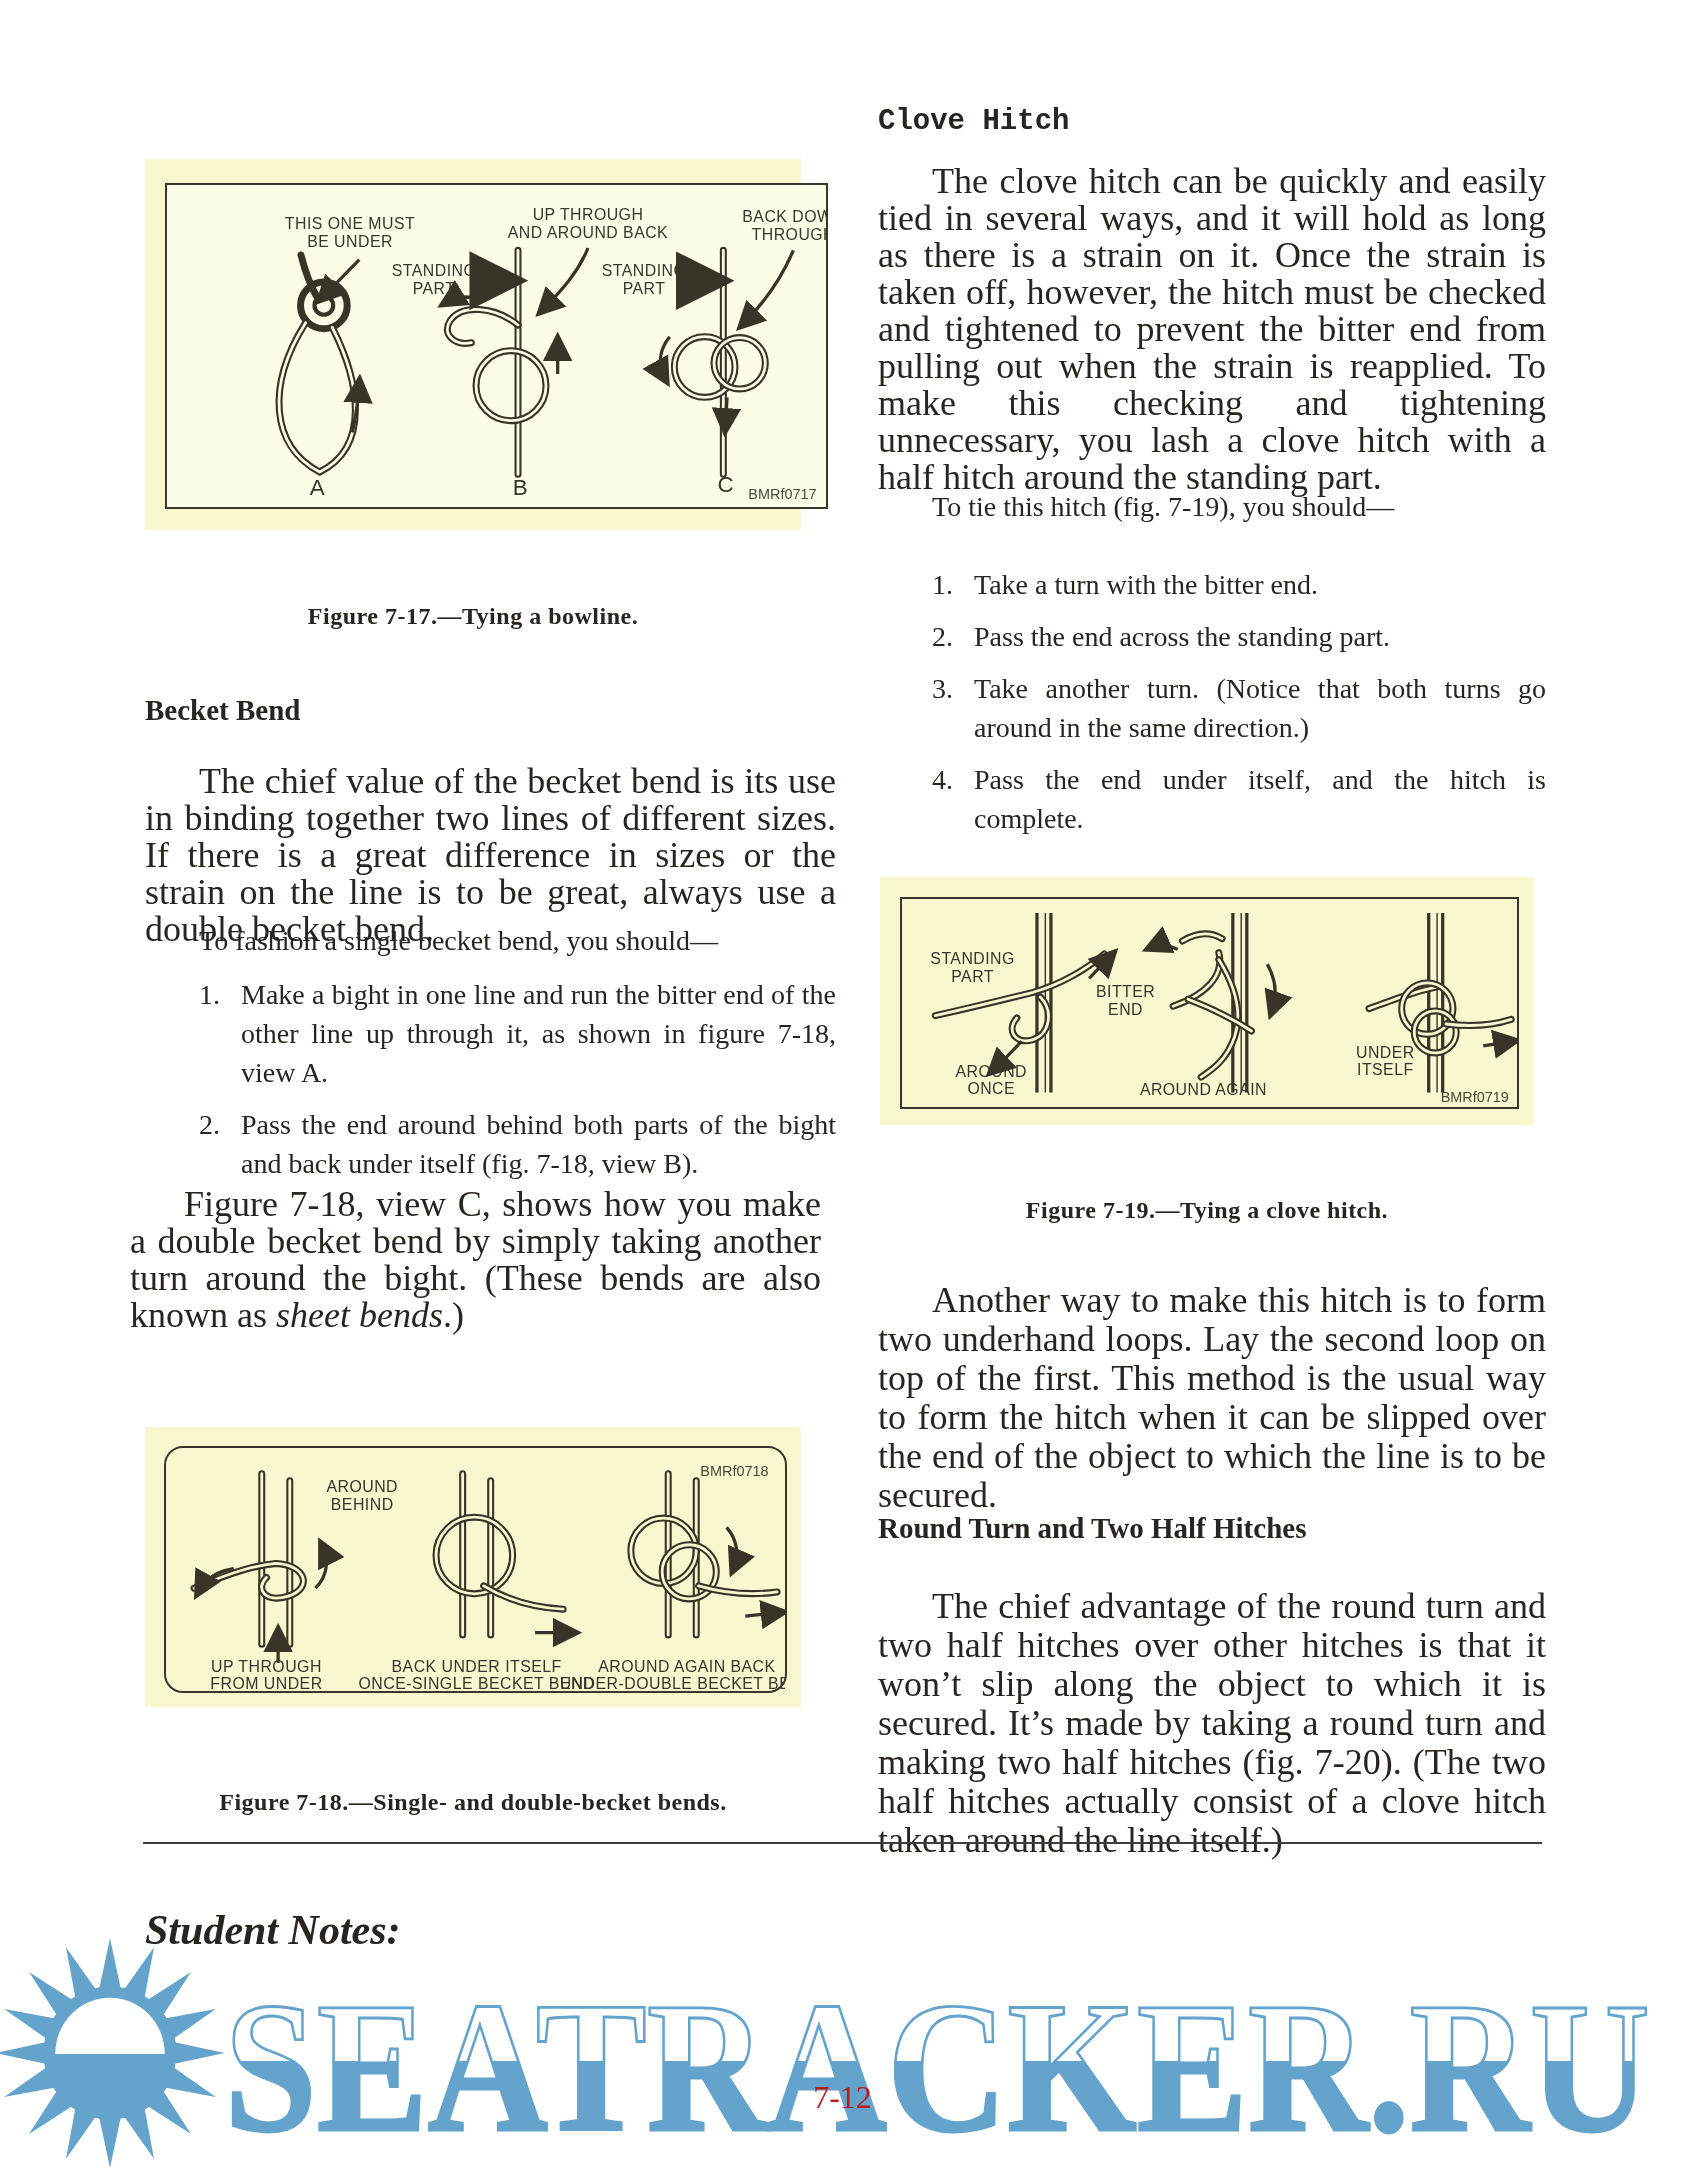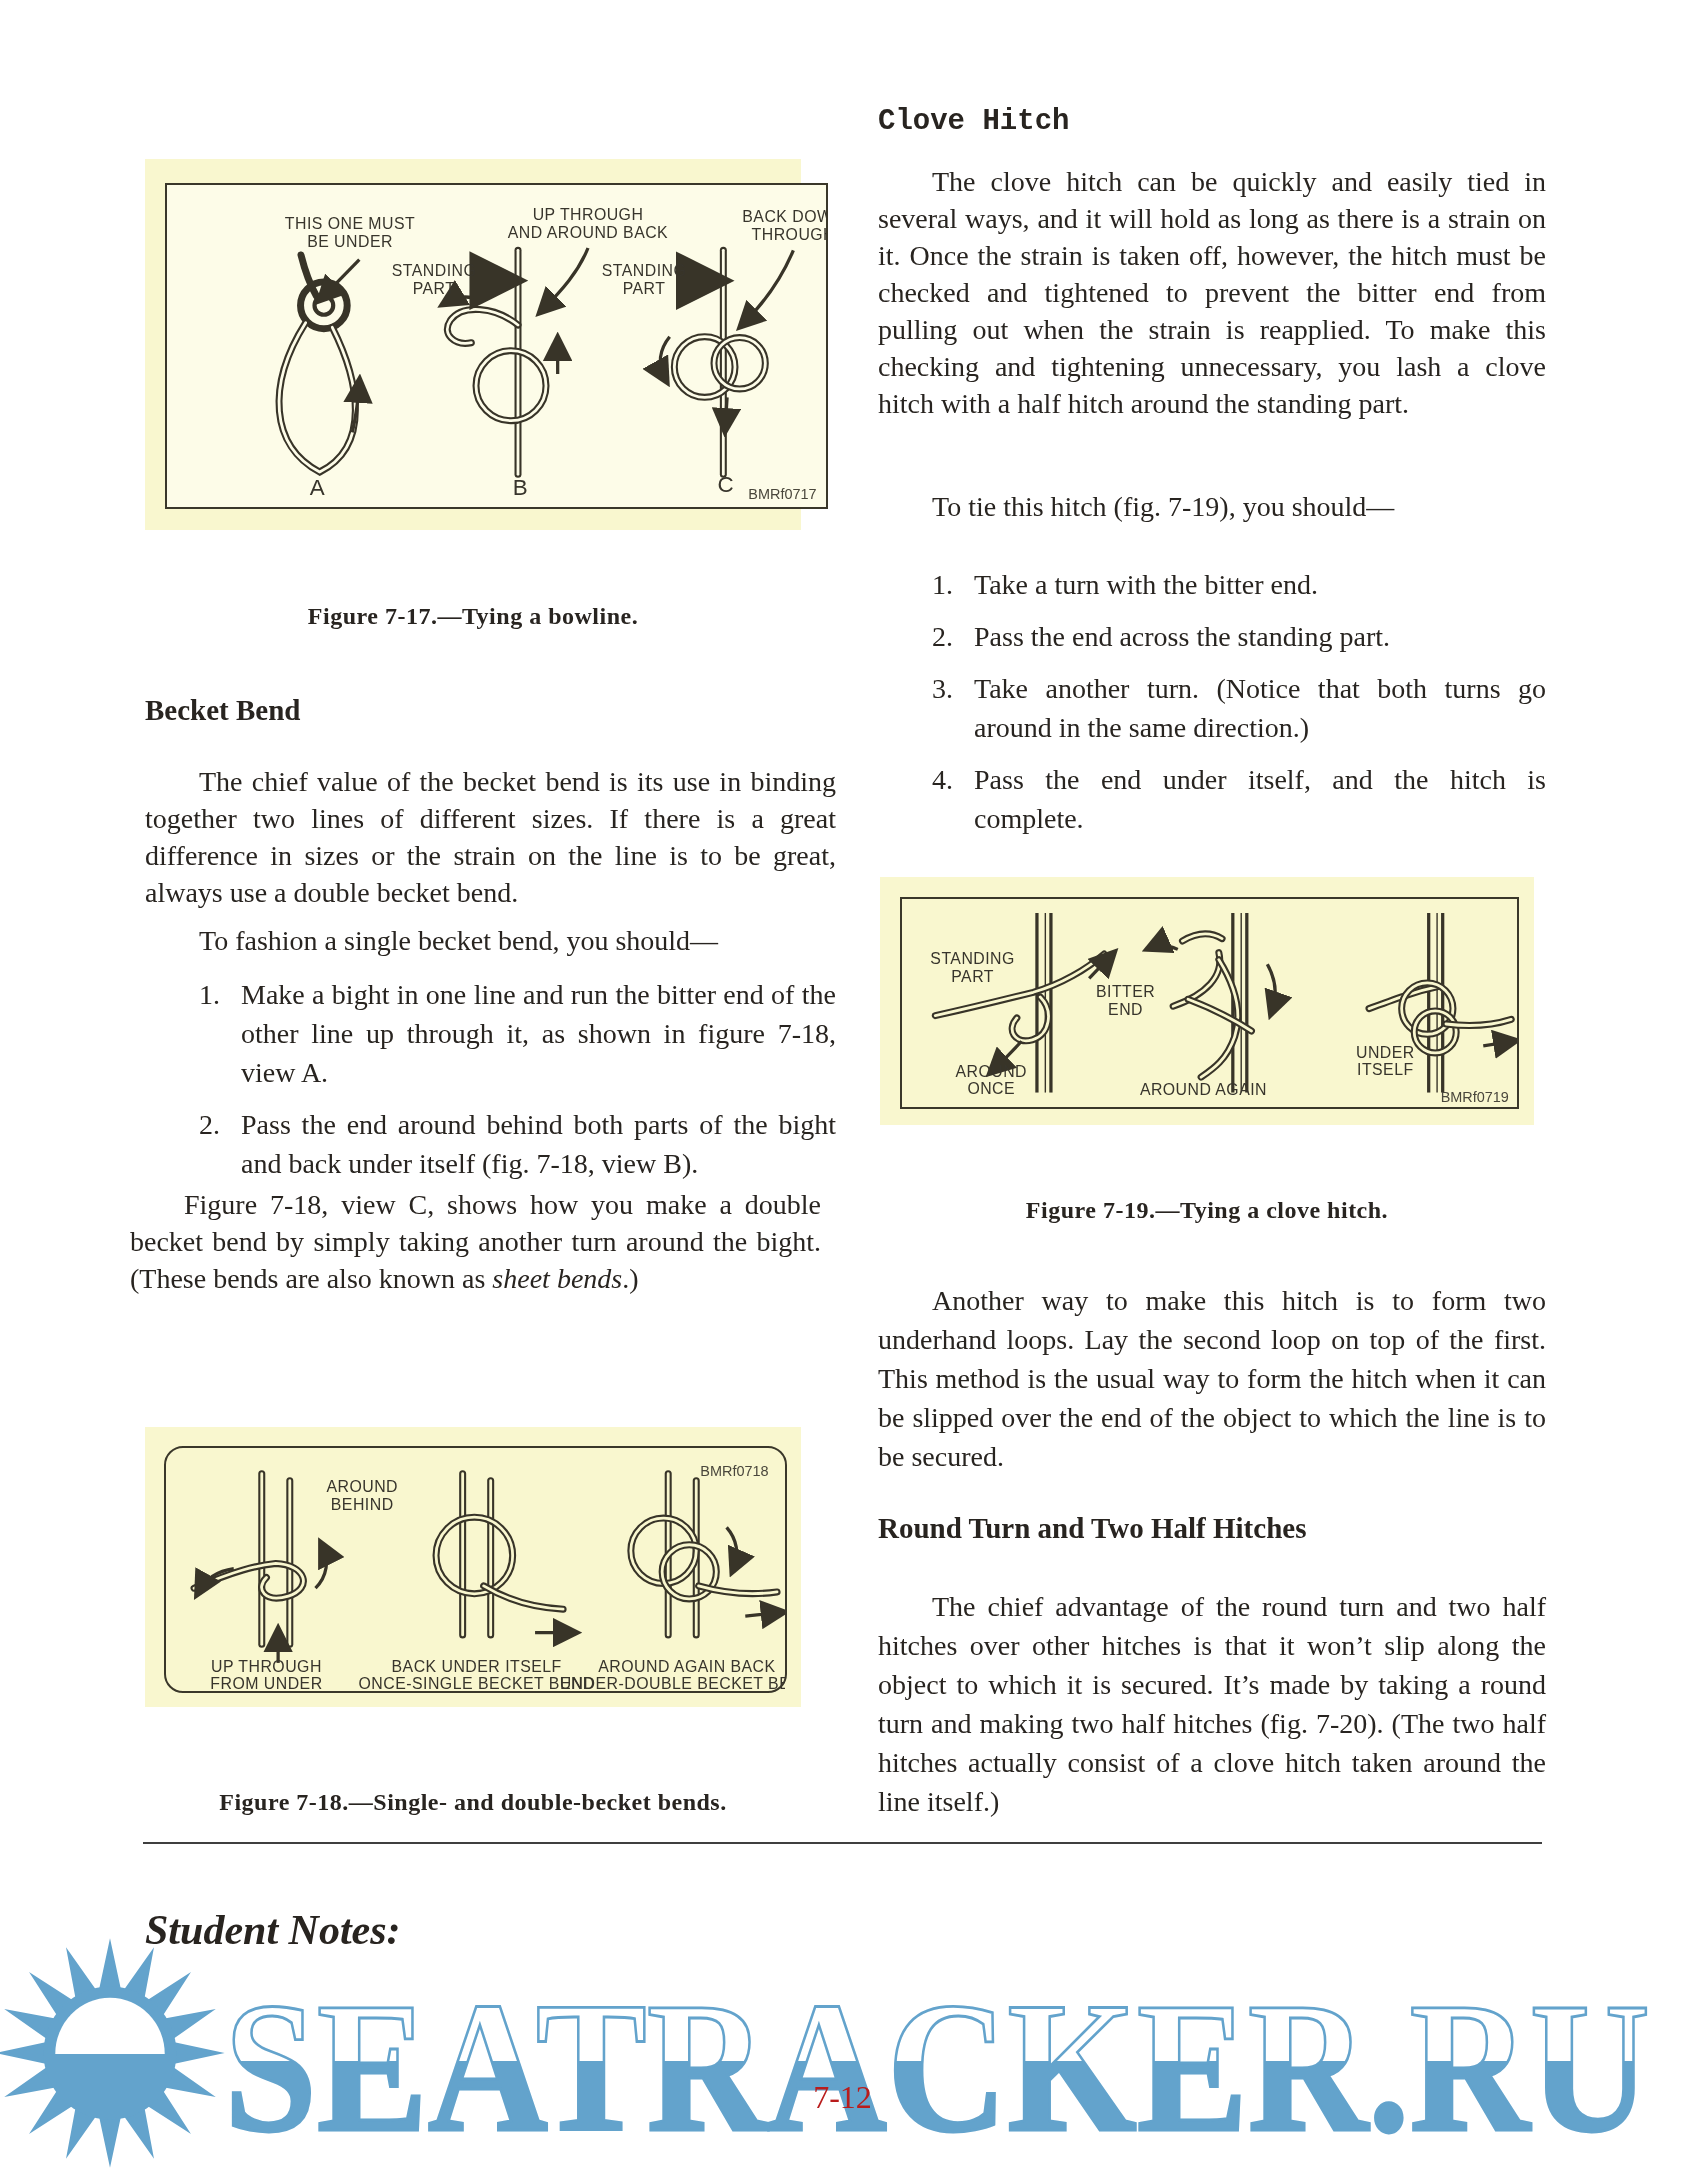--- a/index.html
+++ b/index.html
@@ -1,21 +1,21 @@
 <!DOCTYPE html>
 <html style="font-size:7.5px"><head>
 <meta charset="utf-8">
 <style>
   html,body{margin:0;padding:0;background:#ffffff;}
   #page{position:relative;width:1687px;height:2183px;background:#ffffff;overflow:hidden;
         font-family:"Liberation Serif",serif;color:#282420;}
   .abs{position:absolute;}
   
   .h{font-weight:bold;font-size:29px;line-height:31px;}
-  .bpar{font-size:28px;line-height:37px;text-align:justify;}
+  .bpar{font-size:36px;line-height:37px;text-align:justify;}
   .ind{text-indent:54px;}
   .lead{font-size:28px;line-height:37px;text-indent:54px;}
   .cap{font-weight:bold;font-size:24px;line-height:28px;text-align:center;letter-spacing:0.5px;}
   .li{display:flex;font-size:28px;line-height:39px;margin-bottom:13px;}
   .li .num{flex:0 0 42px;margin-left:54px;}
   .li .litext{flex:1;text-align:justify;}
   .student{font-size:42px;font-weight:bold;font-style:italic;margin-top:28px;}
   
   .figouter{background:#f9f7cf;}
   .figinner{position:absolute;border:2.3px solid #3a372a;background:#fdfce8;padding-left:43px;}

